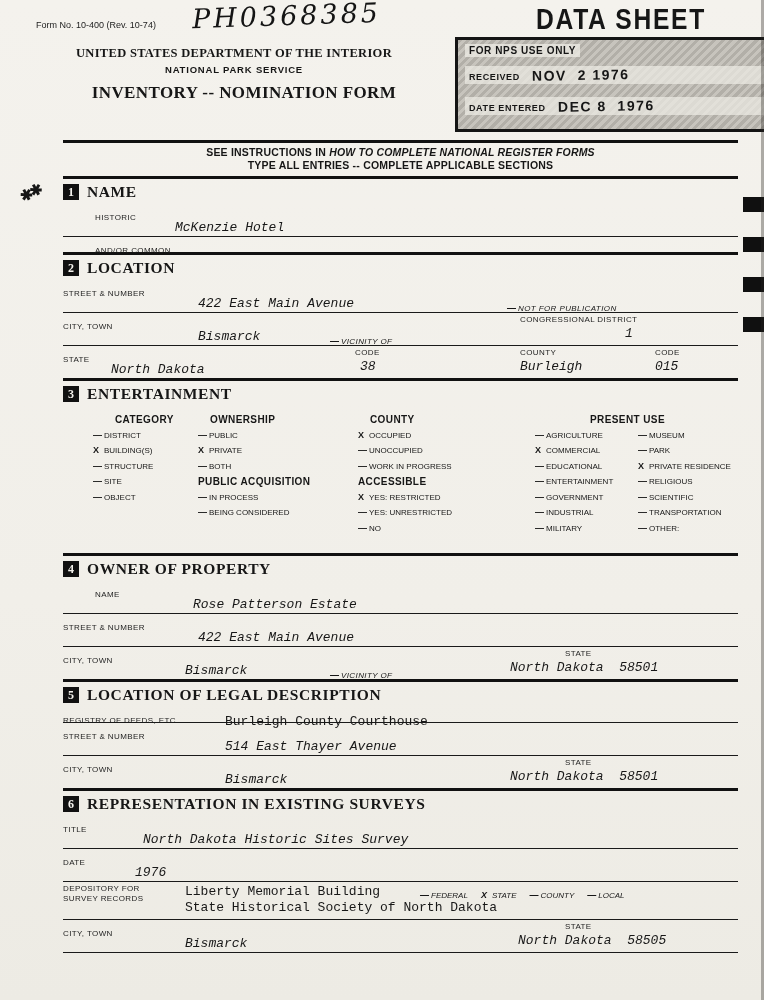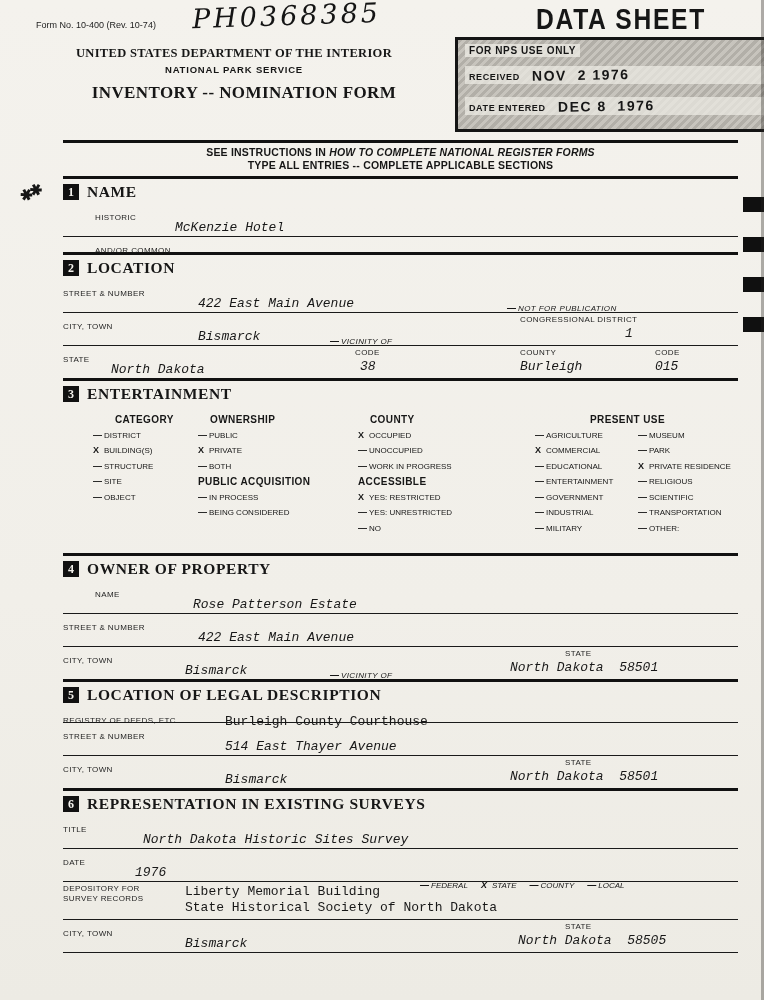--- a/index.html
+++ b/index.html
@@ -302,21 +302,21 @@
       <span class="sec-title">REPRESENTATION IN EXISTING SURVEYS</span>
     </div>
     <div class="field">
       <div class="lab-row"><span class="lab">TITLE</span></div>
       <div class="val-row"><span class="mono" style="margin-left:80px">North Dakota Historic Sites Survey</span></div>
     </div>
     <div class="field">
       <div class="lab-row"><span class="lab">DATE</span></div>
       <div class="val-row">
         <span class="mono" style="margin-left:72px">1976</span>
-        <span class="abs levels-row" style="left:357px;top:12px"><span class="level-item"><span class="mk">—</span><span>FEDERAL</span></span><span class="level-item"><span class="mk">X</span><span>STATE</span></span><span class="level-item"><span class="mk">—</span><span>COUNTY</span></span><span class="level-item"><span class="mk">—</span><span>LOCAL</span></span></span>
+        <span class="abs levels-row" style="left:357px;top:22px"><span class="level-item"><span class="mk">—</span><span>FEDERAL</span></span><span class="level-item"><span class="mk">X</span><span>STATE</span></span><span class="level-item"><span class="mk">—</span><span>COUNTY</span></span><span class="level-item"><span class="mk">—</span><span>LOCAL</span></span></span>
       </div>
     </div>
     <div class="field">
       <div class="dep-wrap">
         <div class="dep-labels">
           <div class="lab">DEPOSITORY FOR</div>
           <div class="lab">SURVEY RECORDS</div>
         </div>
         <div>
           <div class="mono">Liberty Memorial Building</div>

